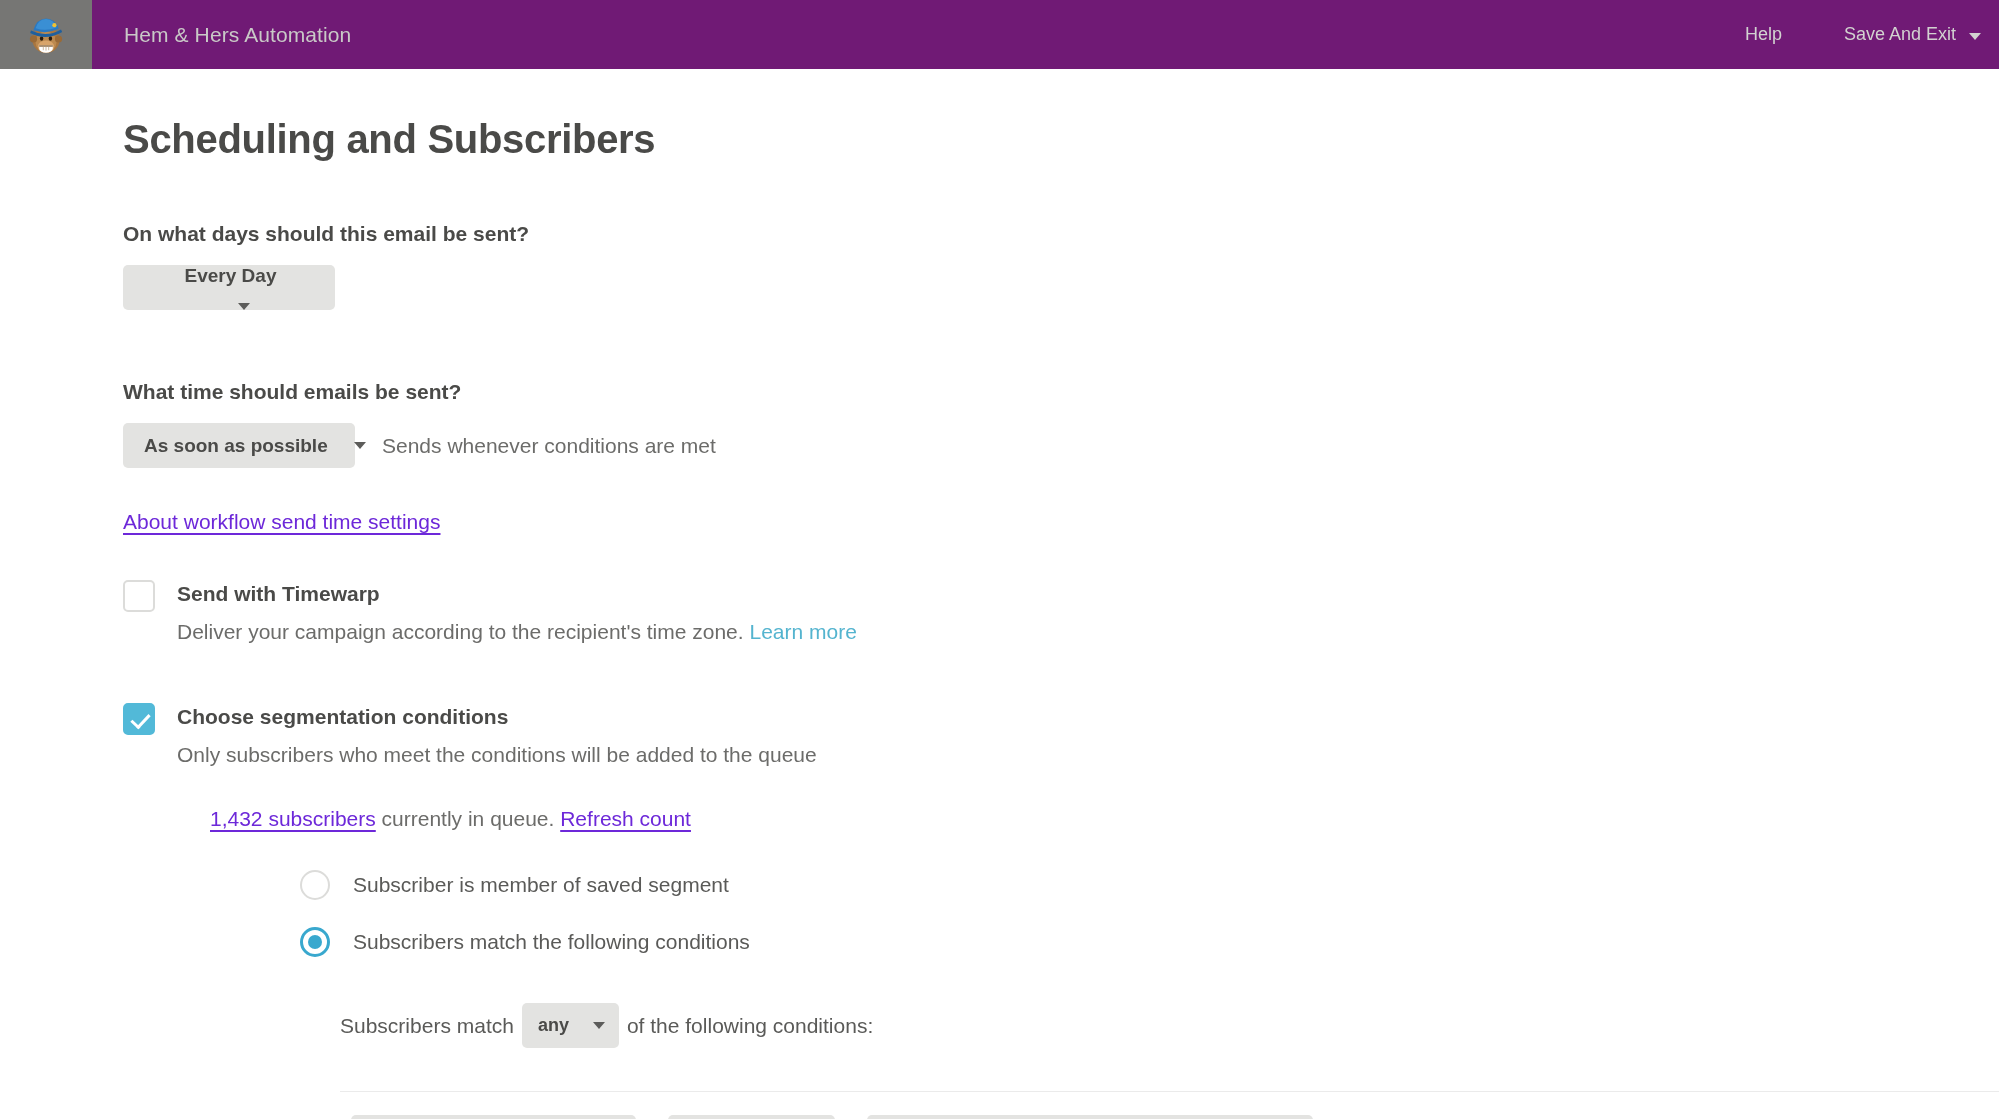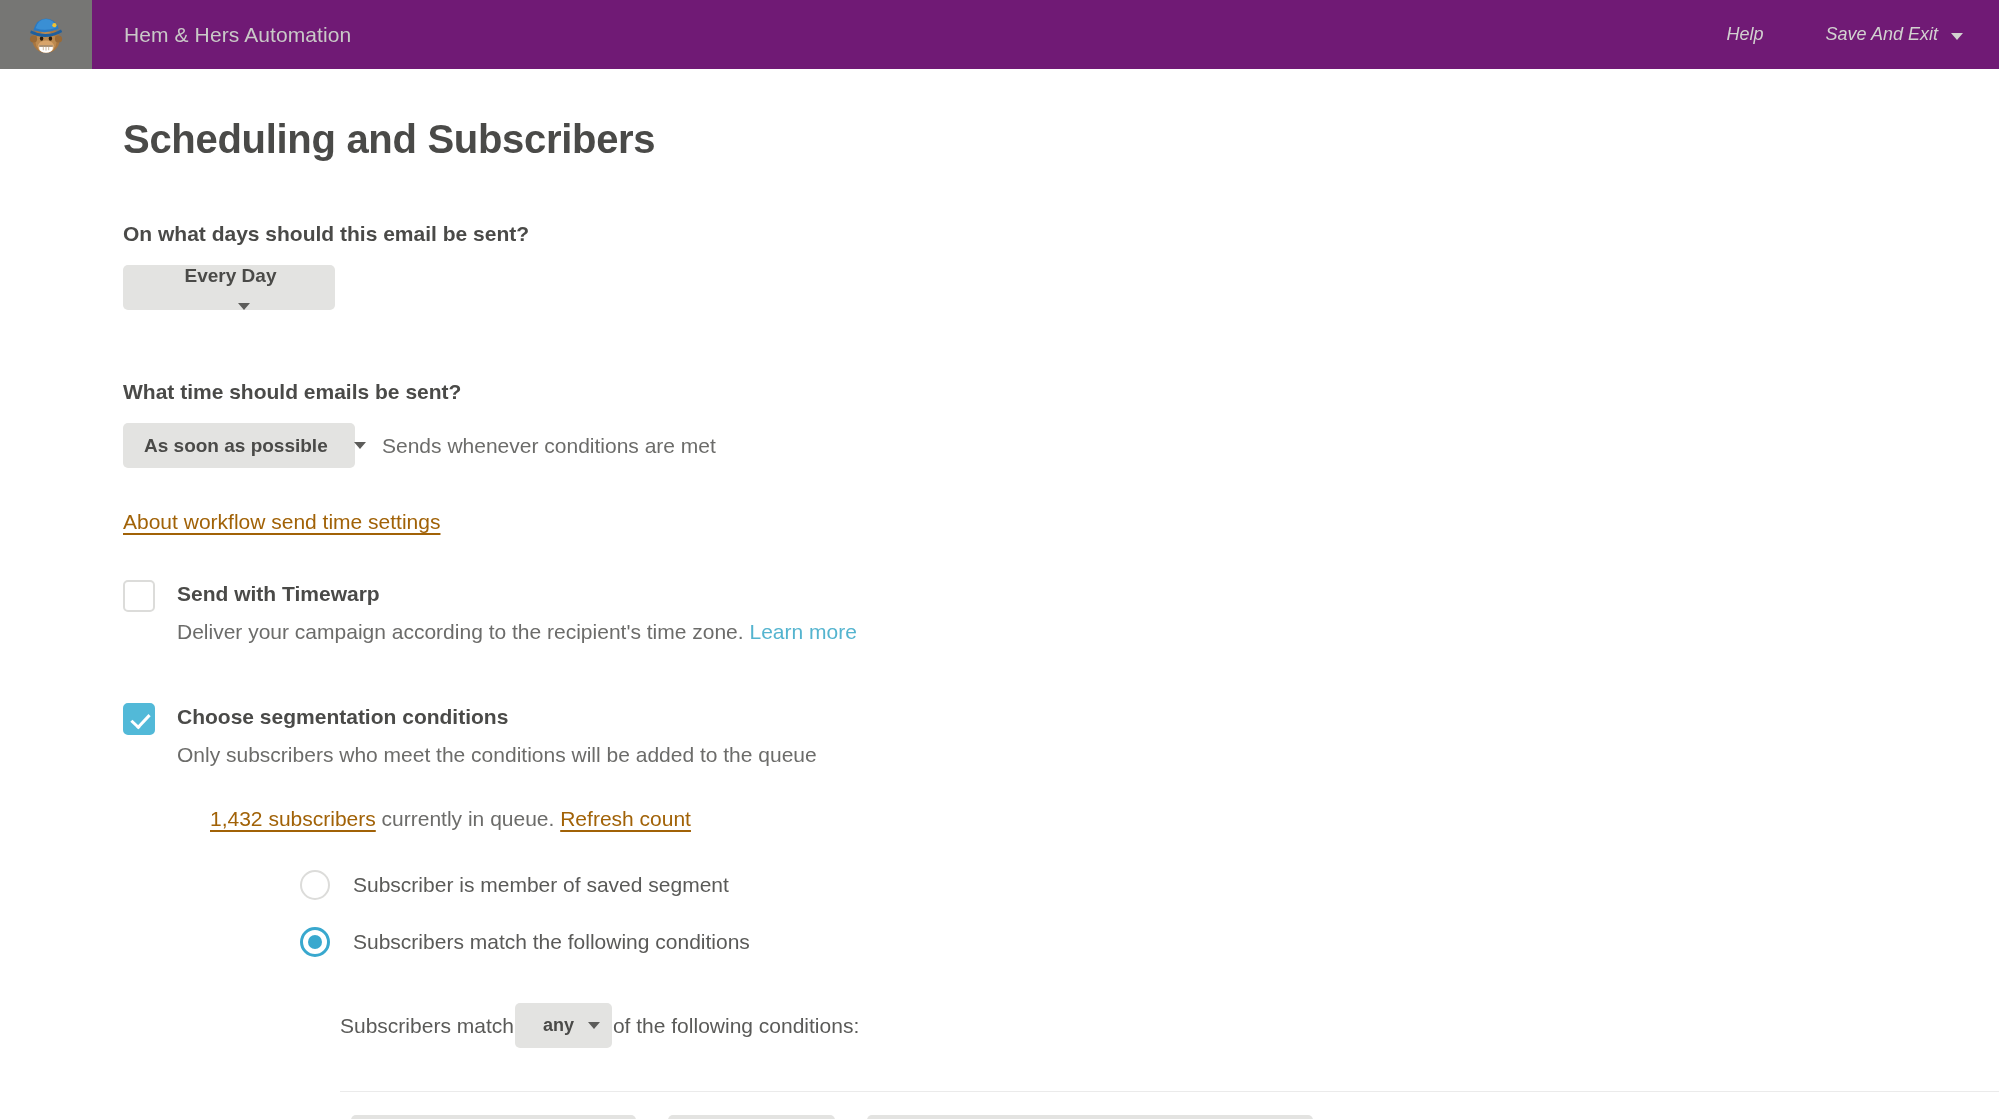--- a/index.html
+++ b/index.html
@@ -37,23 +37,22 @@
     color: #c9c9c7;
     font-size: 21px;
     letter-spacing: .1px;
     margin-left: 32px;
     white-space: nowrap;
   }
   .topbar-right {
     margin-left: auto;
     display: flex;
     align-items: center;
-    padding-right: 36px;
+    padding-right: 18px;
     gap: 62px;
-    font-style: italic;
   }
   .topbar-link {
     color: #d2d2d0;
     font-size: 18px;
     white-space: nowrap;
     cursor: pointer;
   }
   .save-exit {
     display: flex;
     align-items: center;
@@ -122,21 +121,21 @@
   .row-inline { display: flex; align-items: center; margin-top: 19px; }
   .hint {
     font-size: 21px;
     color: #6c6c6a;
     margin-left: 27px;
     white-space: nowrap;
   }
 
   
   .link-u {
-    color: #a16207;
+    color: #6d28d9;
     font-size: 21px;
     text-decoration: underline;
     text-underline-offset: 4px;
     cursor: pointer;
     display: inline-block;
   }
   .link-plain {
     color: #54b4cf;
     font-size: 21px;
     text-decoration: none;
@@ -239,22 +238,22 @@
     margin-left: 217px;
     margin-top: 46px;
   }
   .match-txt {
     font-size: 21px;
     color: #5a5a58;
     white-space: nowrap;
   }
   .dd-any {
     width: 97px;
-    margin: 0 1px;
-    padding: 0 14px 0 28px;
+    margin: 0 8px;
+    padding: 0 14px 0 16px;
   }
   .dd-any .chev { margin-left: 14px; }
   .dd-any .dd-label { font-size: 18px; }
 
   
   .divider {
     margin-left: 217px;
     margin-top: 43px;
     height: 1px;
     background: #ebebeb;

